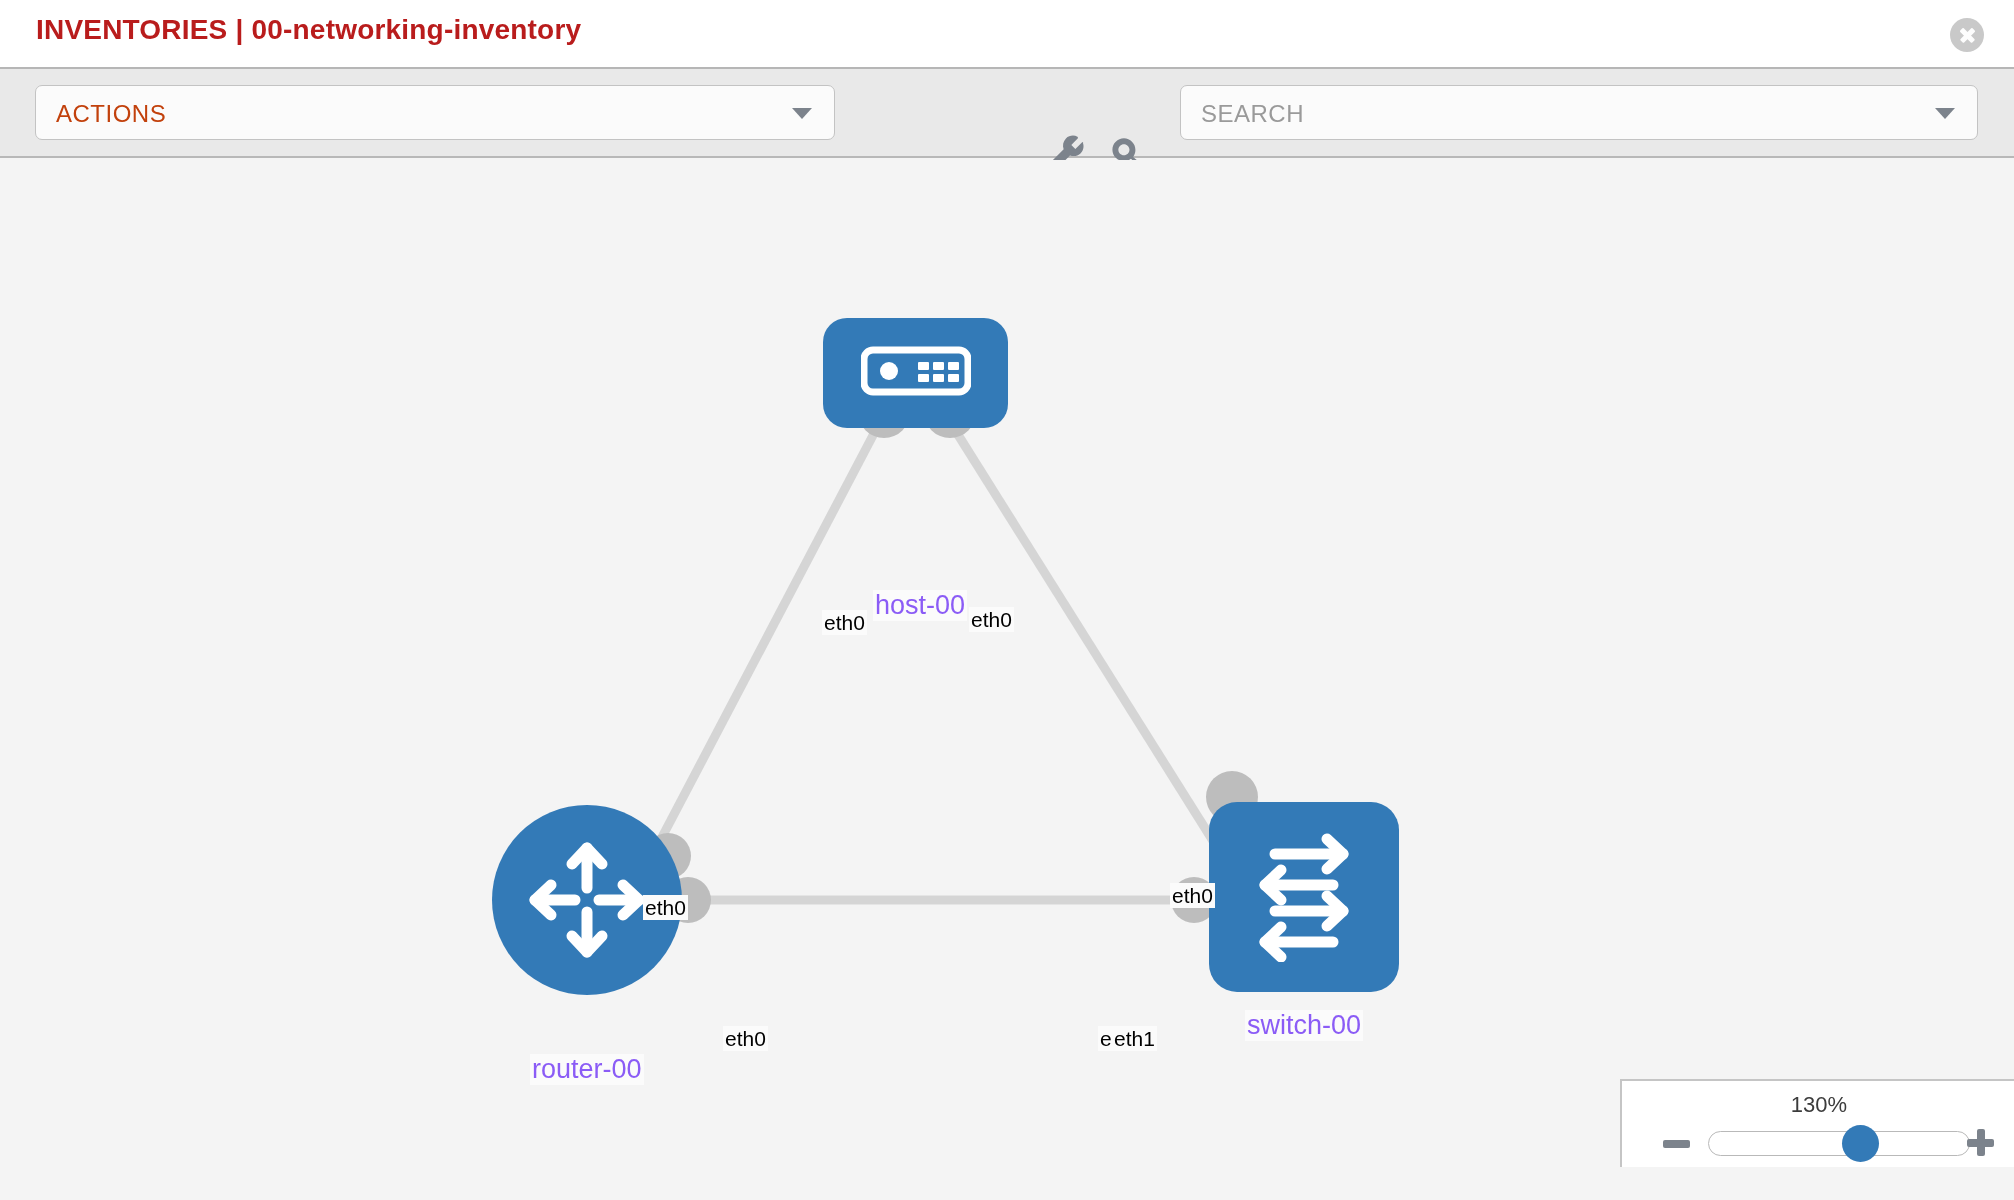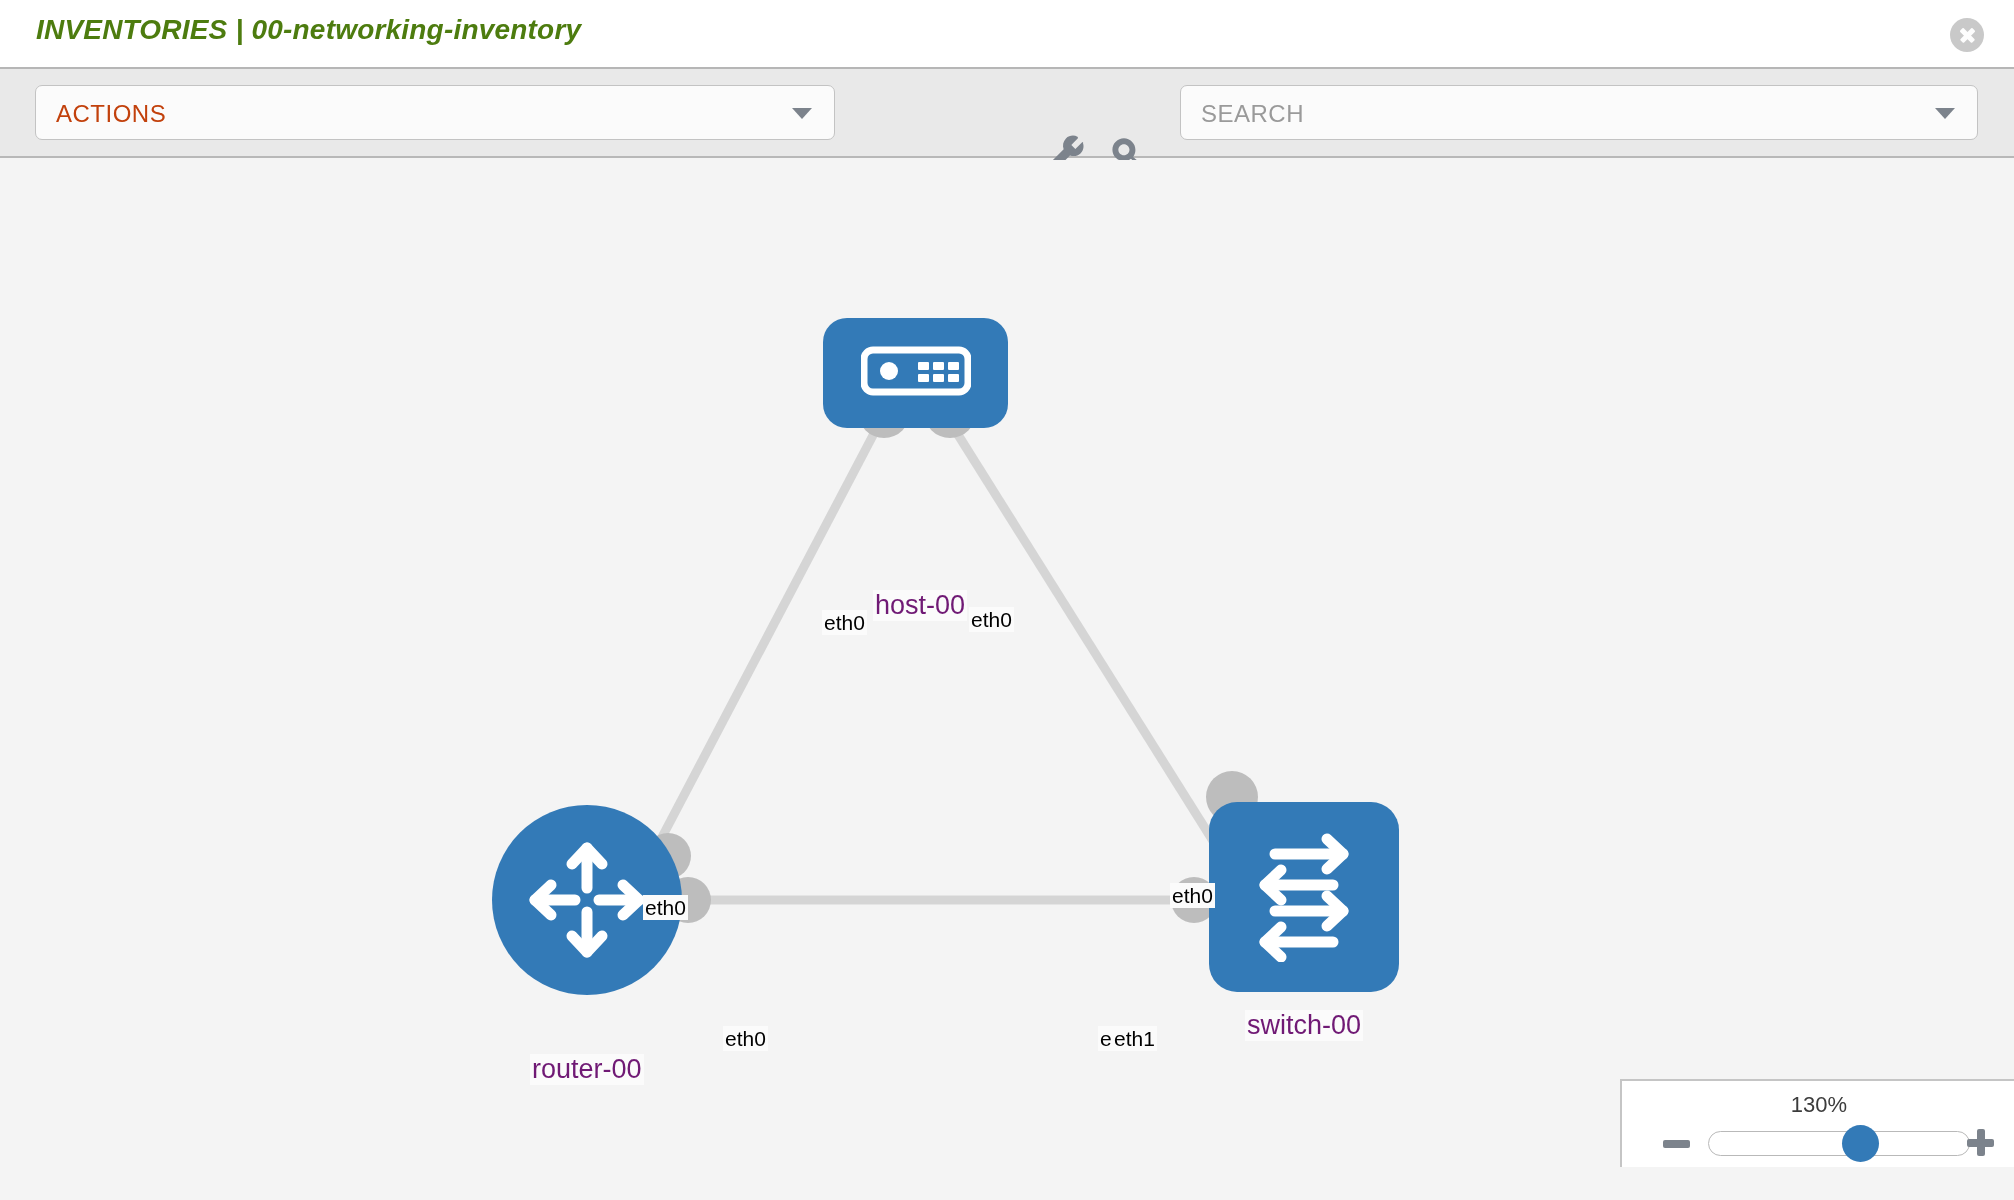--- a/index.html
+++ b/index.html
@@ -14,24 +14,23 @@
   
   .header {
     position: absolute; left: 0; top: 0;
     width: 2014px; height: 69px;
     background: #ffffff;
     border-bottom: 2px solid #b6b6b6;
   }
   .header-title {
     position: absolute; left: 36px; top: 14px;
     font-size: 28px; font-weight: bold;
-    color: #4d7c0f;
+    color: #b91c1c;
     letter-spacing: 0.2px;
     white-space: nowrap;
-    font-style: italic;
   }
   .close-btn {
     position: absolute; right: 30px; top: 18px;
     width: 34px; height: 34px; border-radius: 50%;
     background: #c9c9c9;
     cursor: pointer;
   }
   .close-btn::before, .close-btn::after {
     content: ""; position: absolute;
     left: 50%; top: 50%;
@@ -126,21 +125,21 @@
     left: 1209px; top: 642px;
     width: 190px; height: 190px;
     border-radius: 28px;
   }
   .node-switch svg { margin: 30px auto 0; }
 
   
   .node-label {
     position: absolute;
     font-size: 27px;
-    color: #701a75;
+    color: #8b5cf6;
     background: #fbfbfb;
     white-space: nowrap;
     padding: 0 2px;
     line-height: 1.15;
   }
   .label-host   { left: 873px; top: 430px; }
   .label-router { left: 530px; top: 850px; margin-top: 44px; }
   .label-switch { left: 1245px; top: 850px; }
 
   

